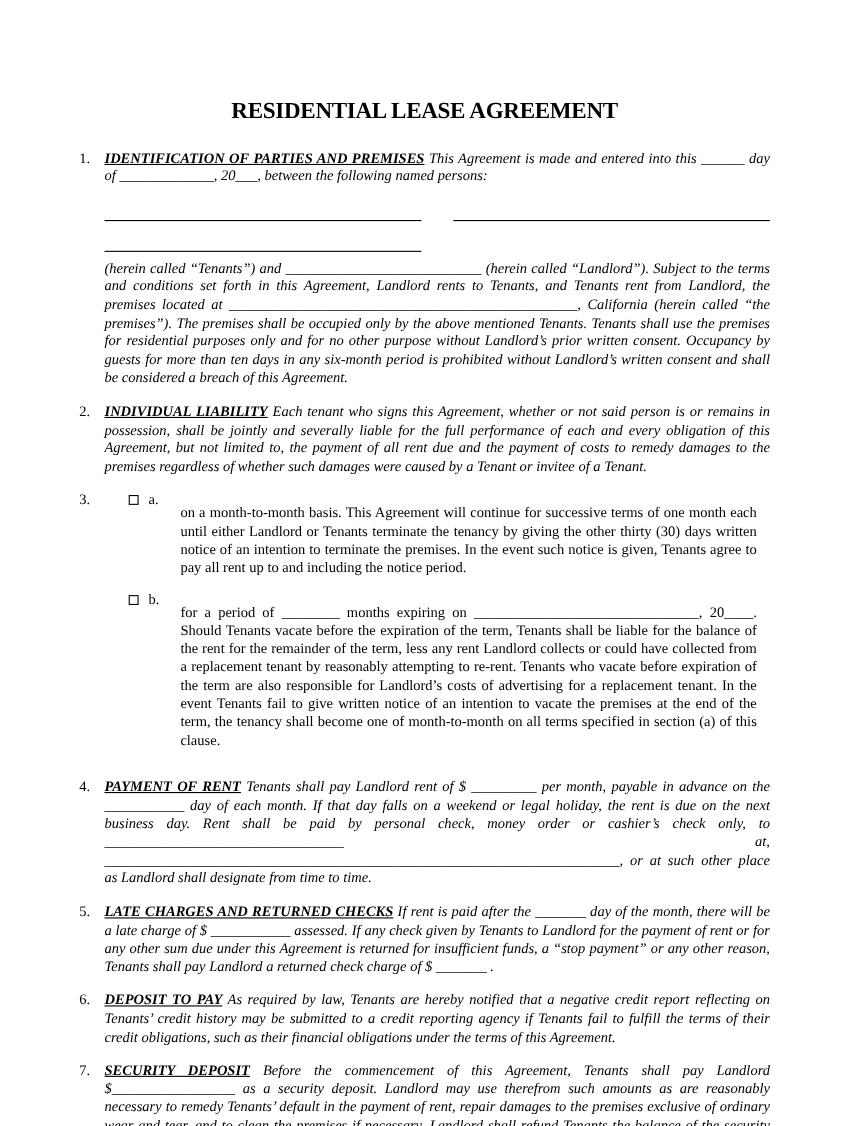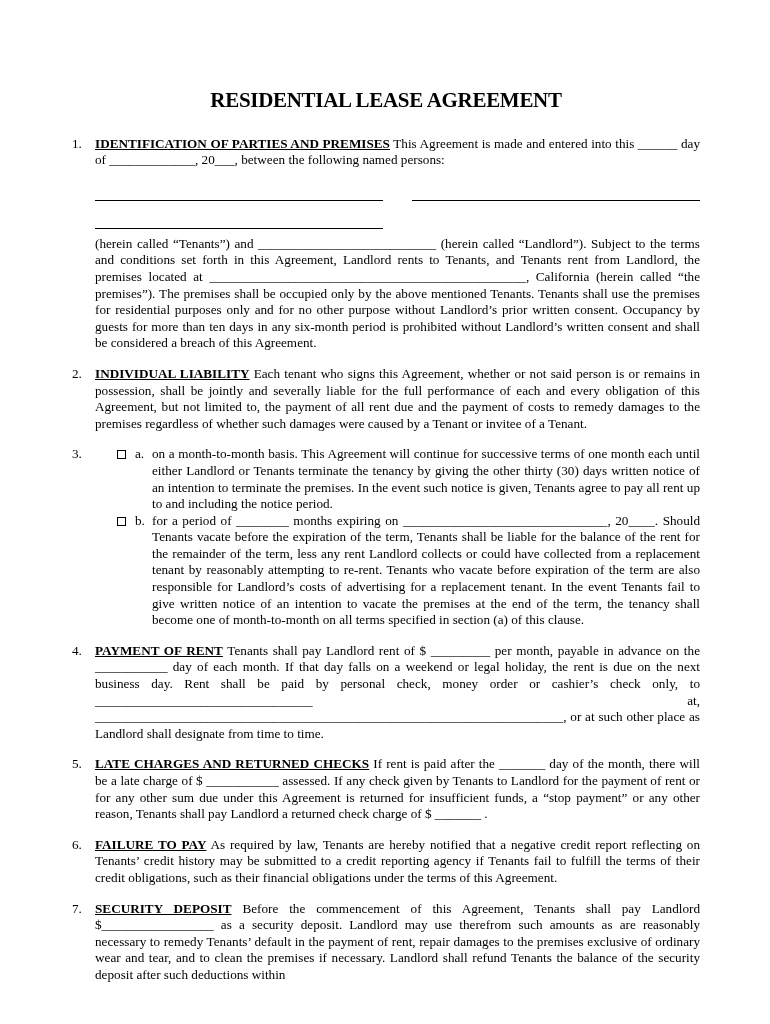--- a/index.html
+++ b/index.html
@@ -19,41 +19,41 @@
   .title {
     margin: 0 0 27px 0;
     text-align: center;
     font-size: 21px;
     font-weight: bold;
     letter-spacing: -0.3px;
   }
   .section { display: flex; margin-bottom: 14px; }
   .section-num { width: 23px; flex: none; }
   .section-content { flex: 1; min-width: 0; }
-  .para { margin: 0; text-align: justify; }
+  .para { margin: 0; text-align: justify; font-style: italic; }
   .heading { font-weight: bold; text-decoration: underline; }
   .name-rows { margin: 4px 0 7px 0; }
   .name-row {
     display: flex;
     justify-content: space-between;
     align-items: flex-end;
     height: 28px;
   }
   .name-row.single { justify-content: flex-start; }
   .blank-line { width: 288px; height: 0; border-bottom: 1.2px solid #000; }
   .sub-item { display: flex; margin-left: 22px; }
   .checkbox {
     flex: none;
     width: 7px;
     height: 7px;
     border: 1px solid #000;
     margin: 4px 9px 0 0;
   }
   .sub-label { flex: none; width: 17px; }
-  .sub-text { flex: 1; min-width: 0; text-align: justify; margin: 0; font-family: Liberation Serif, serif; }
+  .sub-text { flex: 1; min-width: 0; text-align: justify; margin: 12px; font-family: Liberation Serif, serif; }
 </style>
 </head>
 <body>
 
 <div class="page">
 
   <h1 class="title">RESIDENTIAL LEASE AGREEMENT</h1>
 
   <div class="section">
     <div class="section-num">1.</div>
@@ -105,21 +105,21 @@
   <div class="section">
     <div class="section-num">5.</div>
     <div class="section-content">
       <p class="para"><span class="heading">LATE CHARGES AND RETURNED CHECKS</span> <span>If rent is paid after the _______ day of the month, there will be a late charge of $ ___________ assessed.  If any check given by Tenants to Landlord for the payment of rent or for any other sum due under this Agreement is returned for insufficient funds, a “stop payment” or any other reason, Tenants shall pay Landlord a returned check charge of $ _______ .</span></p>
     </div>
   </div>
 
   <div class="section">
     <div class="section-num">6.</div>
     <div class="section-content">
-      <p class="para"><span class="heading">FAILURE TO PAY</span> <span>As required by law, Tenants are hereby notified that a negative credit report reflecting on Tenants’ credit history may be submitted to a credit reporting agency if Tenants fail to fulfill the terms of their credit obligations, such as their financial obligations under the terms of this Agreement.</span></p>
+      <p class="para"><span class="heading">DEPOSIT TO PAY</span> <span>As required by law, Tenants are hereby notified that a negative credit report reflecting on Tenants’ credit history may be submitted to a credit reporting agency if Tenants fail to fulfill the terms of their credit obligations, such as their financial obligations under the terms of this Agreement.</span></p>
     </div>
   </div>
 
   <div class="section">
     <div class="section-num">7.</div>
     <div class="section-content">
       <p class="para"><span class="heading">SECURITY DEPOSIT</span> <span>Before the commencement of this Agreement, Tenants shall pay Landlord $_________________ as a security deposit.  Landlord may use therefrom such amounts as are reasonably necessary to remedy Tenants’ default in the payment of rent, repair damages to the premises exclusive of ordinary wear and tear, and to clean the premises if necessary.  Landlord shall refund Tenants the balance of the security deposit after such deductions within</span></p>
     </div>
   </div>
 

